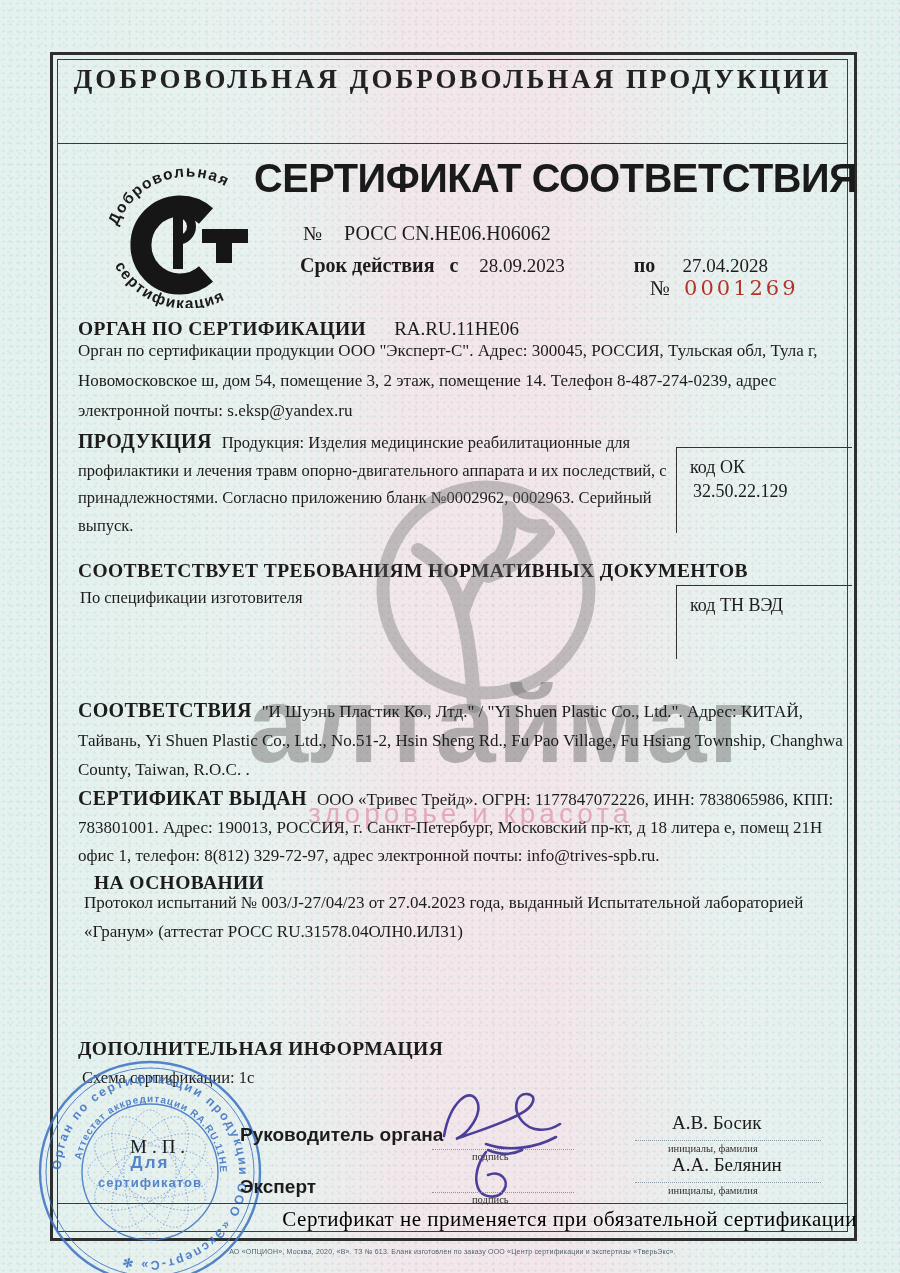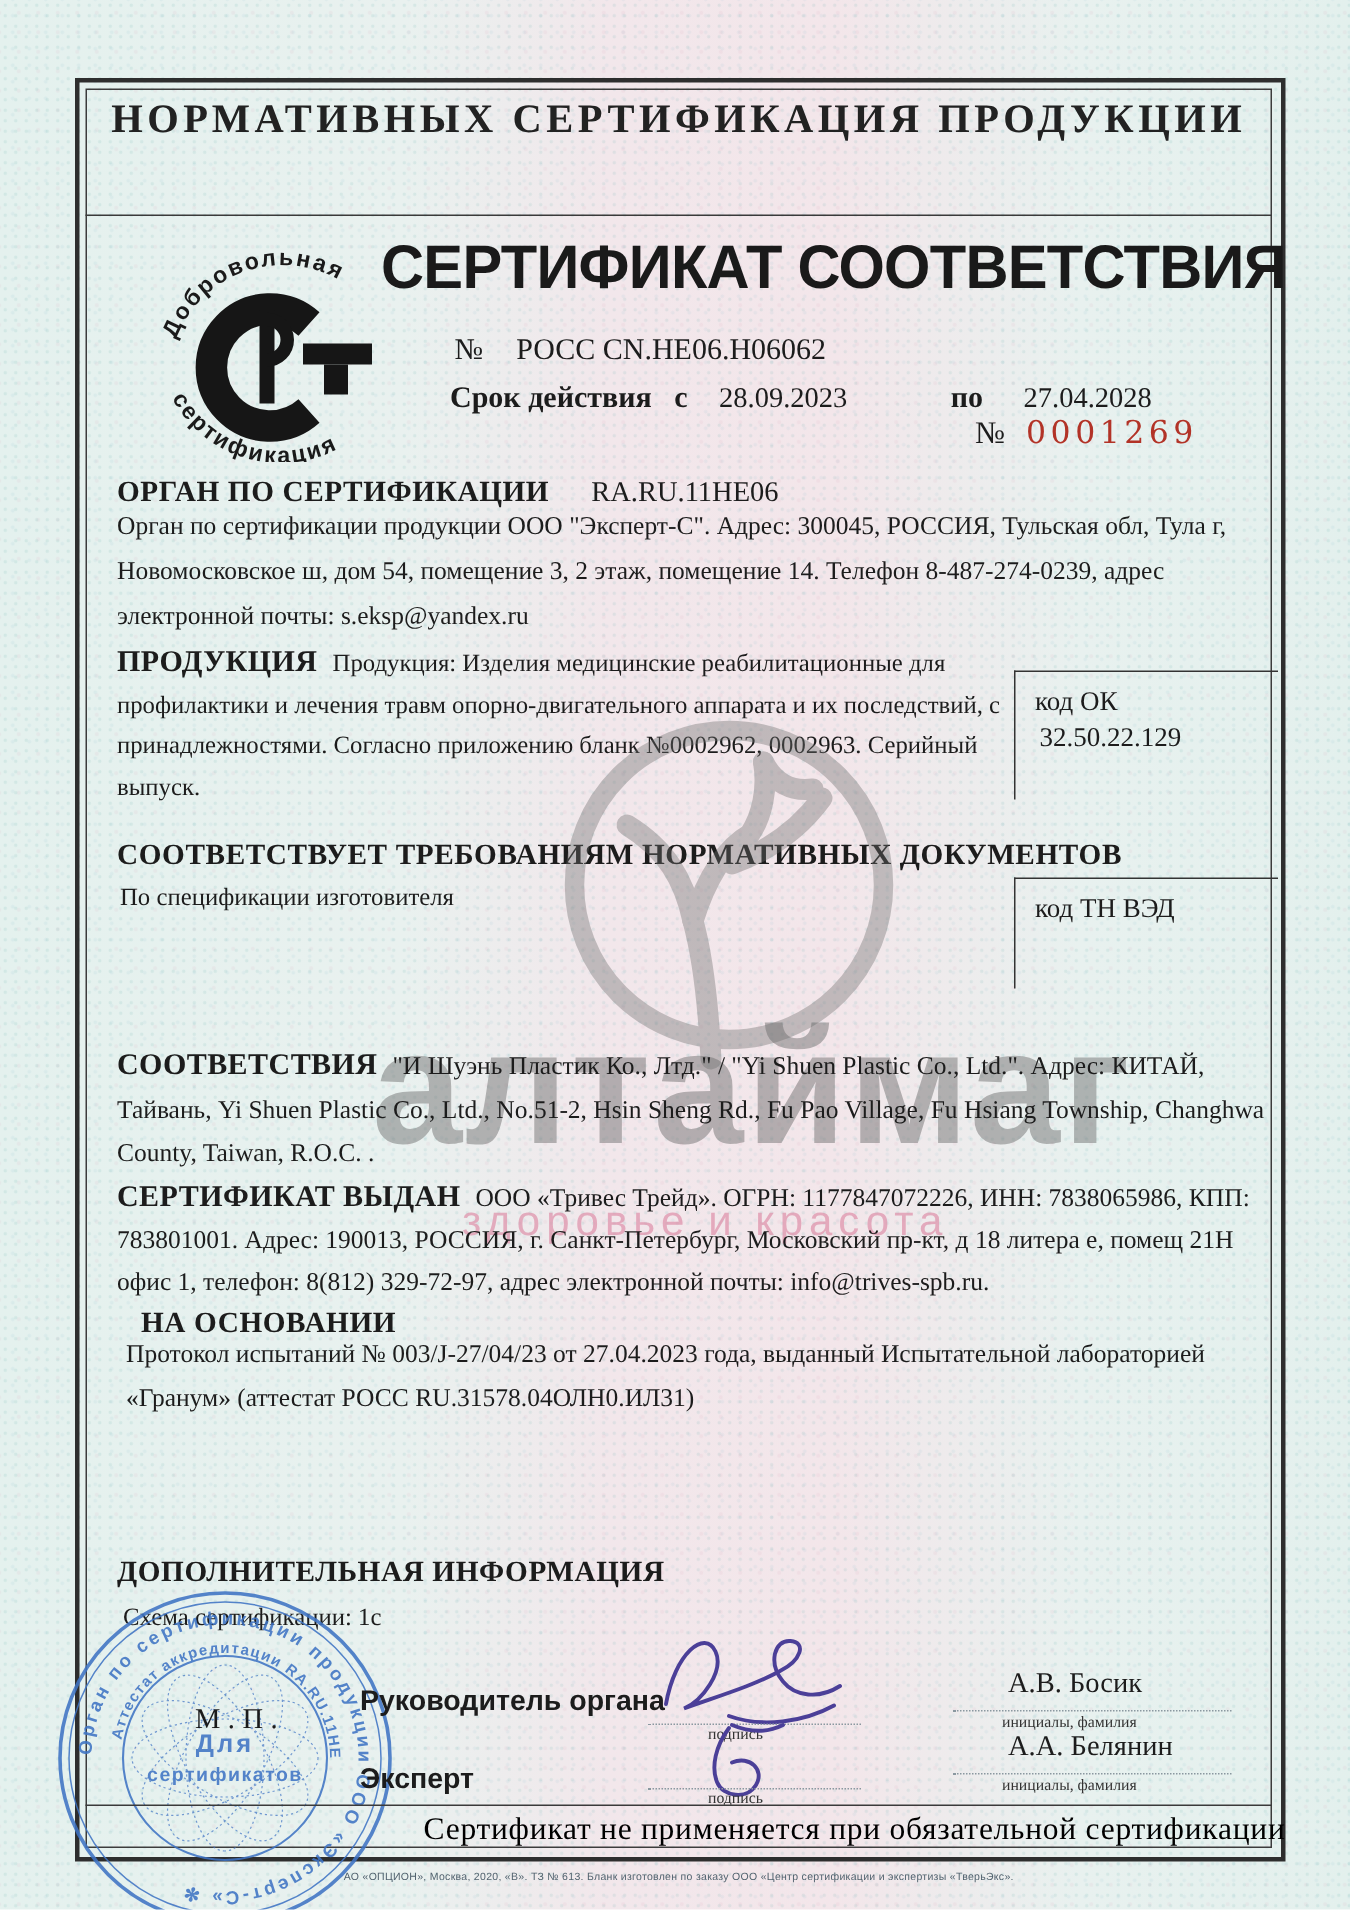--- a/index.html
+++ b/index.html
@@ -52,21 +52,21 @@
   .fineprint{left:57px;top:1248px;width:791px;text-align:center;font-size:7px;
              letter-spacing:.2px;color:#51626e;font-family:"Liberation Sans",sans-serif;}
 </style>
 </head>
 <body>
 
 <div class="abs frame-outer"></div>
 <div class="abs frame-inner"></div>
 <div class="abs hline" style="left:57px;top:143px;width:791px;"></div>
 
-<div class="abs banner">НОРМАТИВНЫХ СЕРТИФИКАЦИЯ ПРОДУКЦИИ</div>
+<div class="abs banner">ДОБРОВОЛЬНАЯ ДОБРОВОЛЬНАЯ ПРОДУКЦИИ</div>
 
 <svg class="abs" style="left:96px;top:150px;" width="172" height="158" viewBox="0 0 172 158">
   <defs>
     <path id="arcTop" d="M 20,80 A 76,76 0 0 1 162,72" fill="none"></path>
     <path id="arcBot" d="M 16,110 A 82,82 0 0 0 164,114" fill="none"></path>
   </defs>
   <text font-family="Liberation Sans, sans-serif" font-size="15.5" font-weight="bold" fill="#1a1a1a" letter-spacing="1.5">
     <textPath href="#arcTop" startOffset="4">Добровольная</textPath>
   </text>
   <text font-family="Liberation Sans, sans-serif" font-size="15.5" font-weight="bold" fill="#1a1a1a" letter-spacing="1.5">

